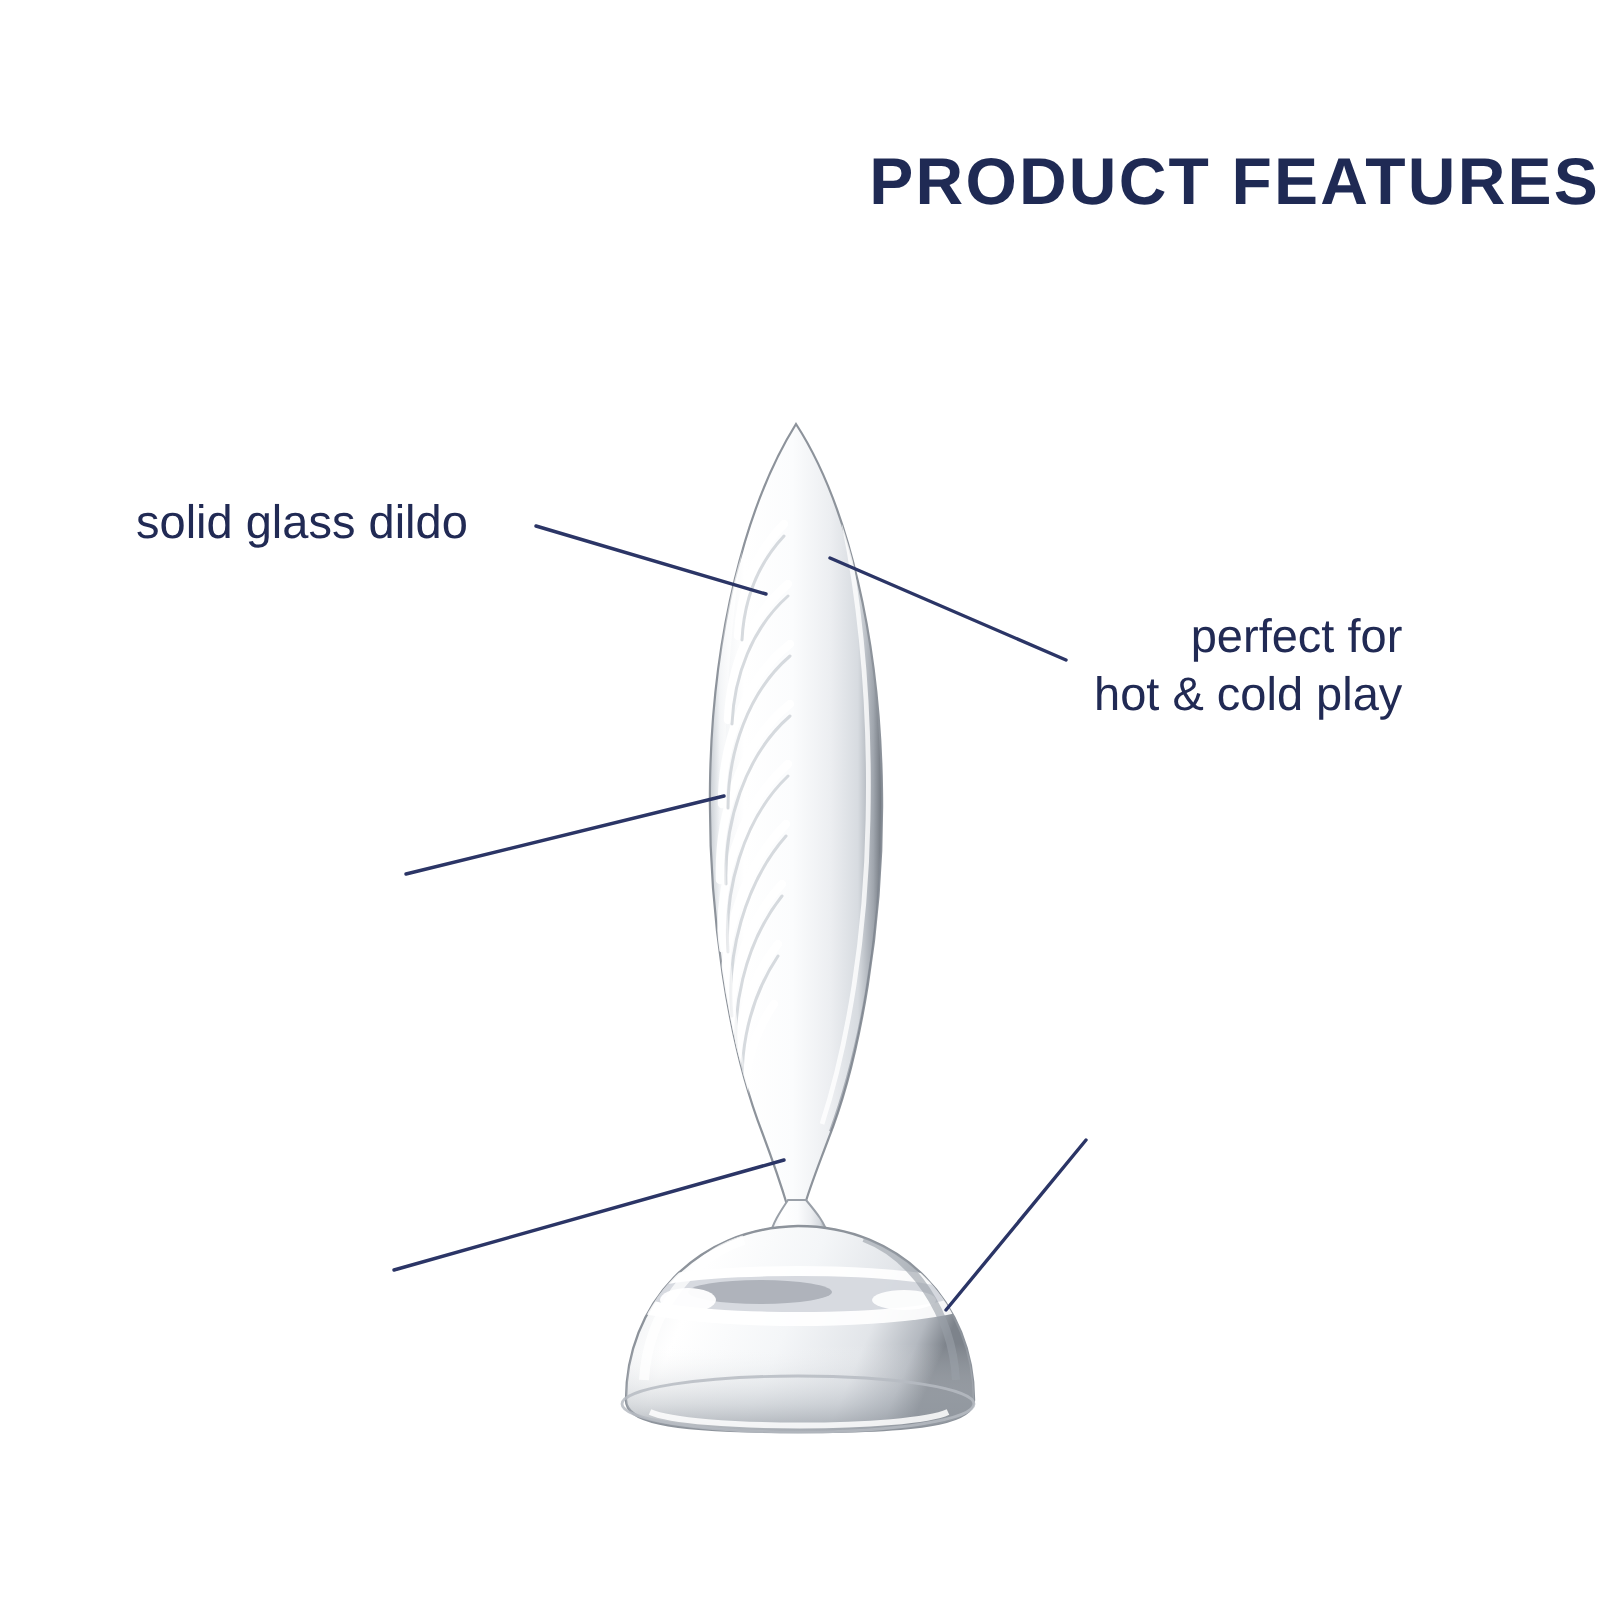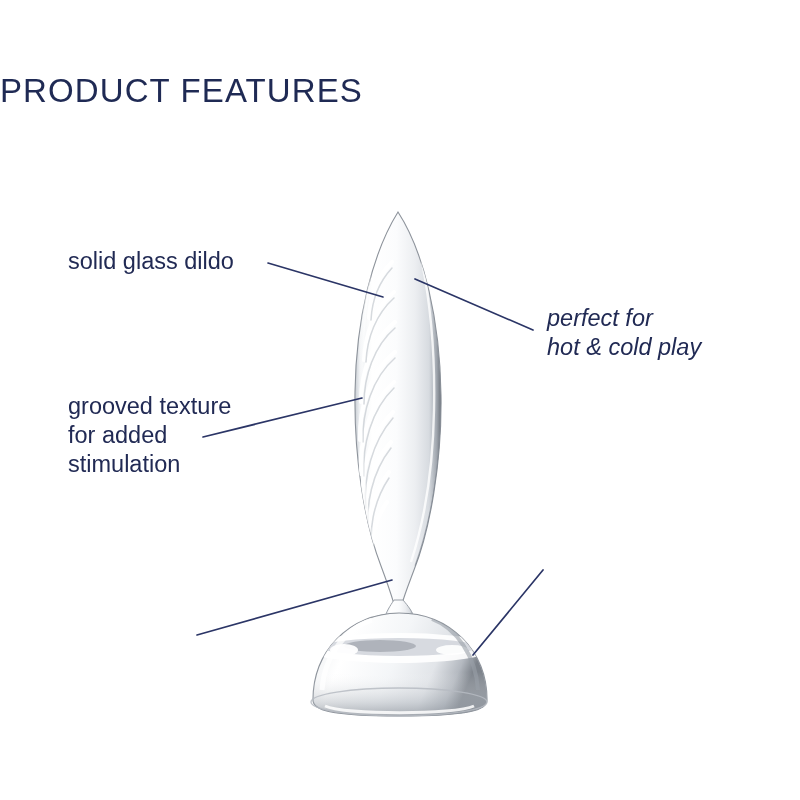--- a/index.html
+++ b/index.html
@@ -15,39 +15,39 @@
     overflow: hidden;
     font-family: "Liberation Sans", sans-serif;
   }
 
   
   .title {
     position: absolute;
     top: 72px;
     left: 0;
     width: 800px;
-    text-align: left;
+    text-align: right;
     font-size: 33px;
-    font-weight: normal;
+    font-weight: bold;
     letter-spacing: 1.1px;
     color: #1f2a54;
     font-family: "Liberation Sans", sans-serif;
   }
 
   
   .callout {
     position: absolute;
     color: #212a54;
     font-size: 23.5px;
     line-height: 29px;
     font-family: "Liberation Sans", sans-serif;
     white-space: pre-line;
   }
   .callout.left  { text-align: left; }
-  .callout.right { text-align: left; font-style: italic; }
+  .callout.right { text-align: right; }
 
   #label-solid-glass    { left: 68px;  top: 247px; }
   #label-grooved        { left: 68px;  top: 392px; }
   #label-smooth         { left: 68px;  top: 592px; }
   #label-perfect        { left: 547px; top: 304px; }
   #label-broad-base     { left: 547px; top: 530px; }
 
   
   #leaders, #product {
     position: absolute;
@@ -199,22 +199,19 @@
   <svg id="leaders" viewBox="0 0 800 800">
     <line id="leader-solid-glass" stroke="#2b3566" stroke-width="1.7" stroke-linecap="round" x1="268" y1="263" x2="383" y2="297"></line>
     <line id="leader-grooved" stroke="#2b3566" stroke-width="1.7" stroke-linecap="round" x1="203" y1="437" x2="362" y2="398"></line>
     <line id="leader-smooth" stroke="#2b3566" stroke-width="1.7" stroke-linecap="round" x1="197" y1="635" x2="392" y2="580"></line>
     <line id="leader-perfect" stroke="#2b3566" stroke-width="1.7" stroke-linecap="round" x1="533" y1="330" x2="415" y2="279"></line>
     <line id="leader-broad-base" stroke="#2b3566" stroke-width="1.7" stroke-linecap="round" x1="543" y1="570" x2="473" y2="655"></line>
   </svg>
 
   <div class="callout left" id="label-solid-glass">solid glass dildo</div>
 
-  <div class="callout left" id="label-grooved">grooved texture
-for added
-stimulation</div>
 
 
   <div class="callout right" id="label-perfect">perfect for
 hot &amp; cold play</div>
 
 
 </div>
 
 </body></html>

